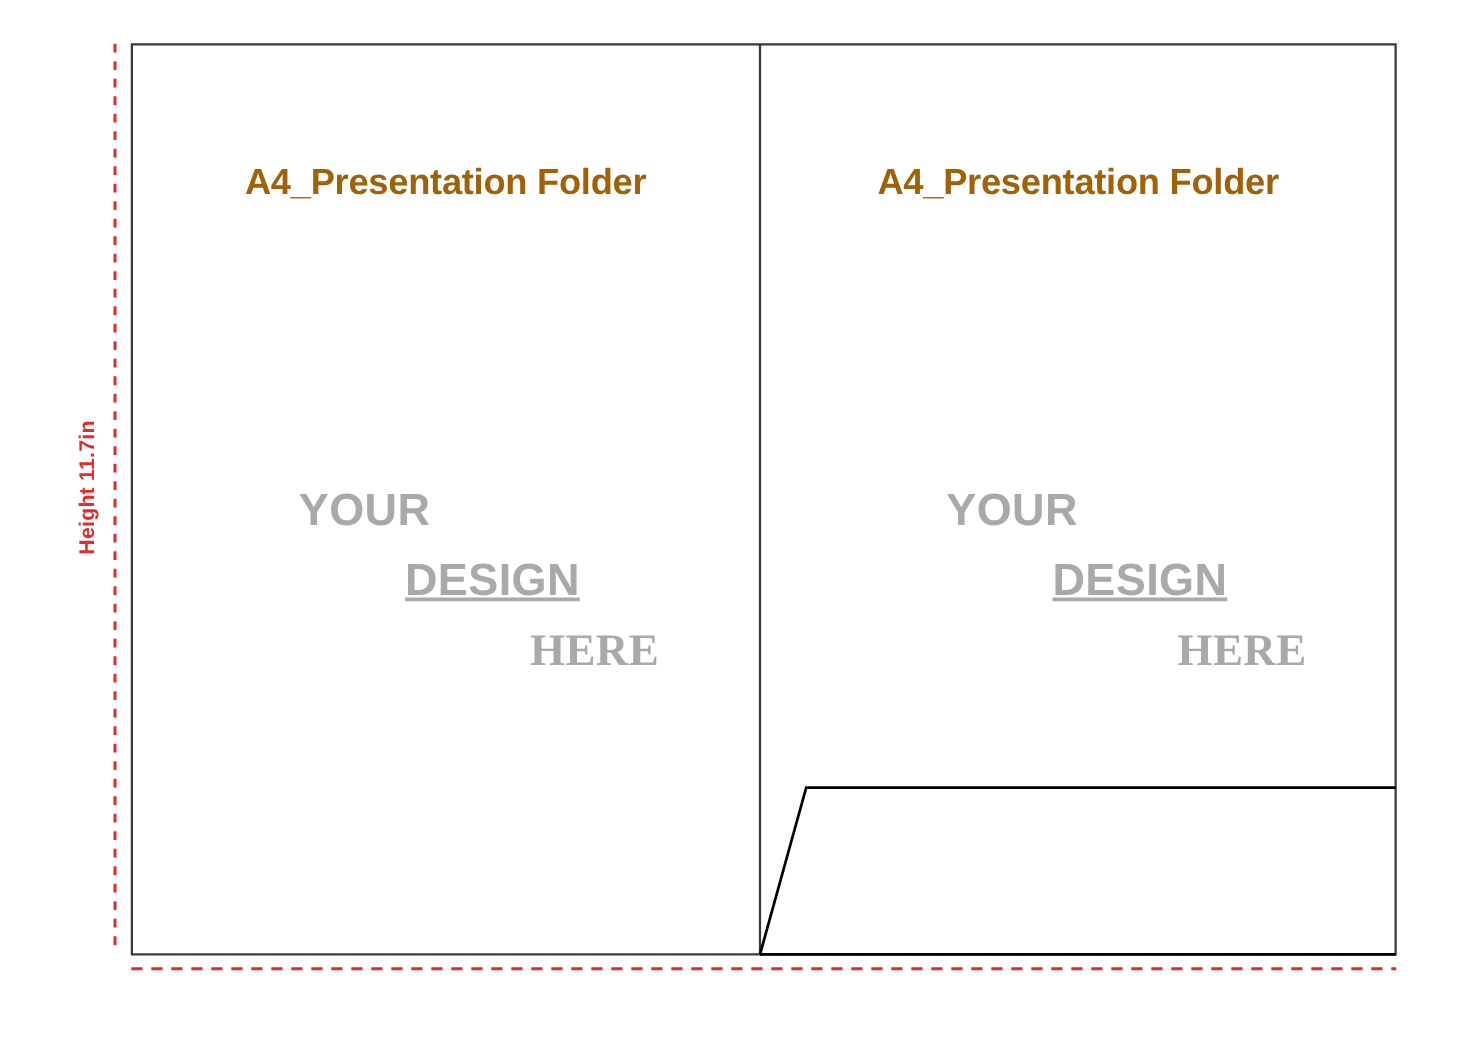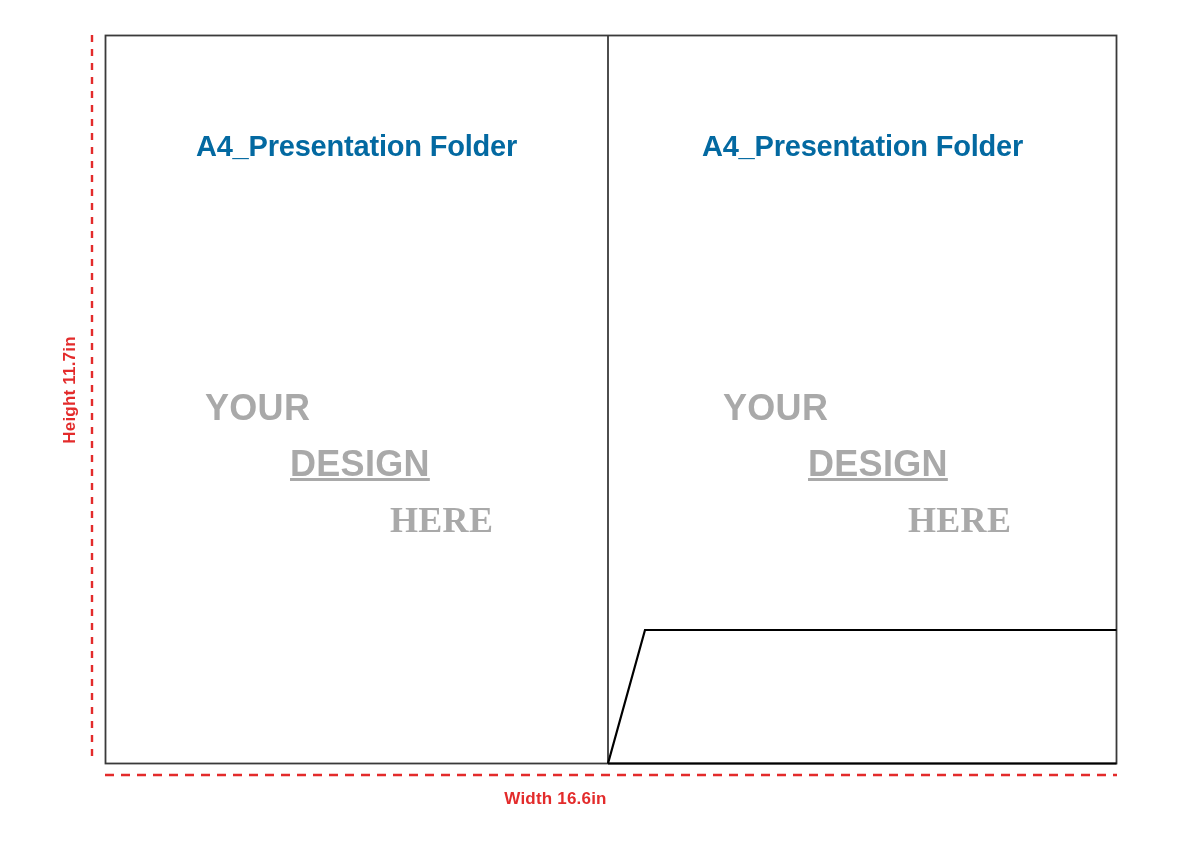--- a/index.html
+++ b/index.html
@@ -40,35 +40,36 @@
   .panel-right { left: 608px; width: 509px; }
 
   .panel-header {
     position: absolute;
     top: 95px;
     left: 0;
     width: 100%;
     text-align: center;
     font-size: 29px;
     font-weight: bold;
-    color: #0369a1;
+    color: #a16207;
     letter-spacing: -0.2px;
     white-space: nowrap;
   }
 
   .design-block {
     position: absolute;
     top: 345px;
     left: 0;
     width: 100%;
     color: #a9a9a9;
     font-weight: bold;
     font-size: 36px;
     line-height: 56px;
     letter-spacing: 0.3px;
+    padding-left: 34px;
   }
   .design-line {
     display: block;
     white-space: nowrap;
   }
   .design-line.l0 { padding-left: 100px; }
   .design-line.l1 { padding-left: 185px; text-decoration: underline; }
   .design-line.l2 { padding-left: 285px; font-family: Liberation Serif, serif; }
 
   .panel-right .design-block { font-size: 36px; }
@@ -152,17 +153,14 @@
       <span class="design-line l0">YOUR</span>
       <span class="design-line l1">DESIGN</span>
       <span class="design-line l2">HERE</span>
     </div>
   </div>
 
   <div class="dim-height-wrap">
     <div class="dim-height-inner">Height 11.7in</div>
   </div>
 
-  <div class="dim-label dim-width">
-    <span class="dim-width-inner">Width 16.6in</span>
-  </div>
 
 </div>
 
 </body></html>

